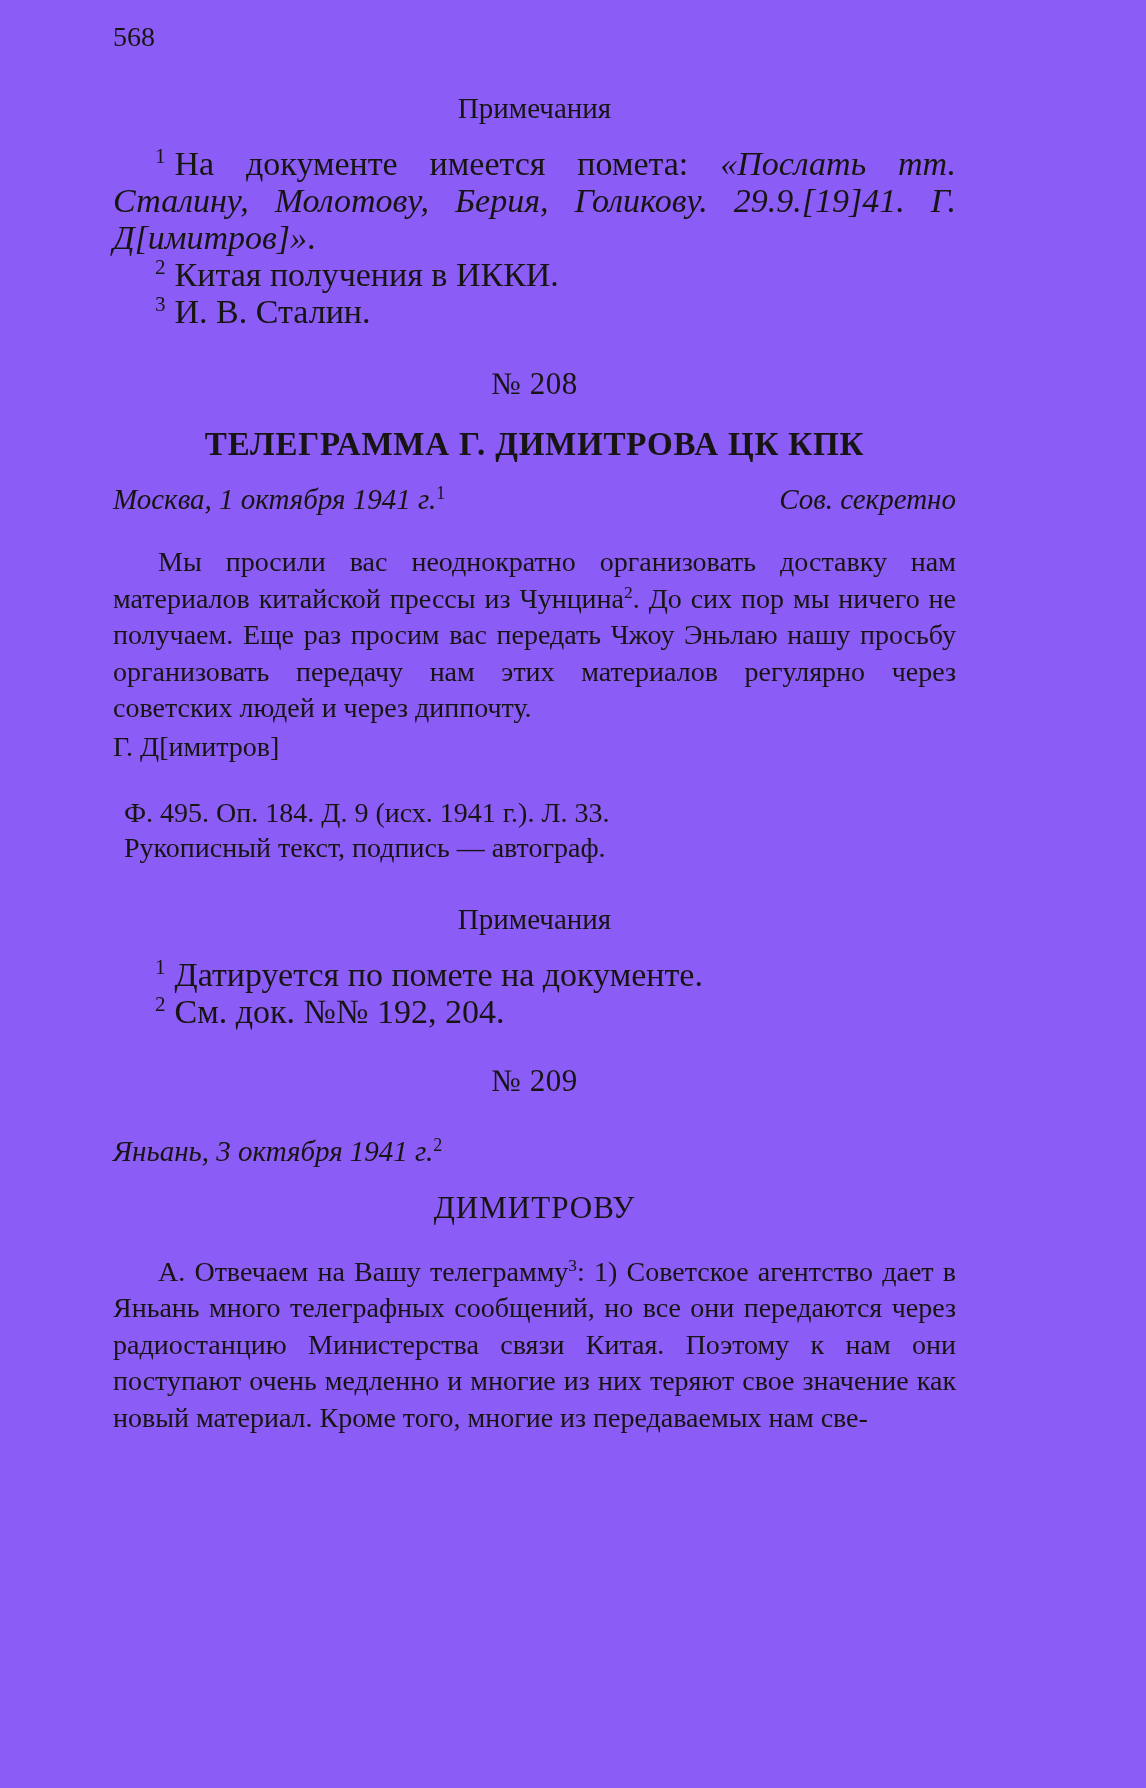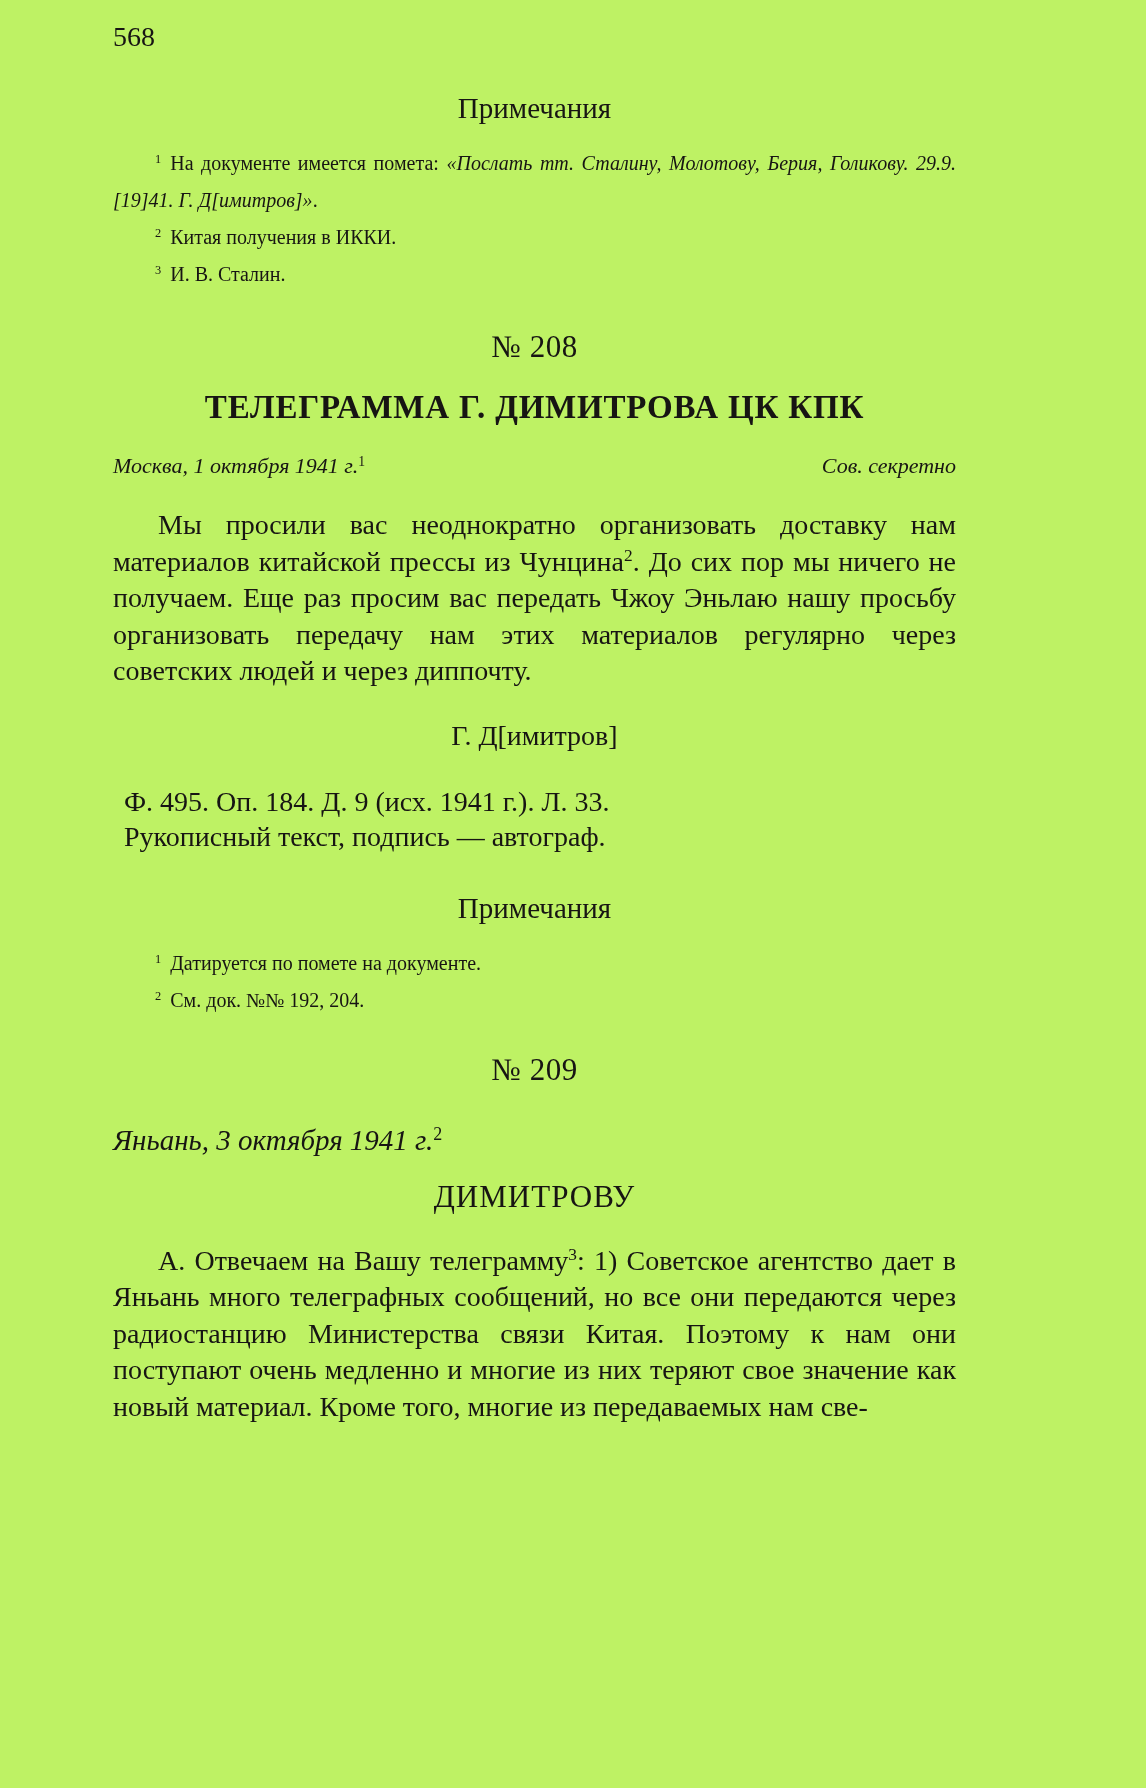--- a/index.html
+++ b/index.html
@@ -8,36 +8,36 @@
     width: 1146px;
     height: 1788px;
     margin: 0;
     font-family: "Liberation Serif", "DejaVu Serif", serif;
     color: #171513;
     overflow: hidden;
   }
   .page {
     width: 1146px;
     height: 1788px;
-    background: #bef264;
+    background: #8b5cf6;
     padding: 20px 190px 32px 113px;
   }
   .page-number {
     font-size: 28px;
     line-height: 34px;
   }
   .notes-heading {
     font-size: 29px;
     font-weight: 400;
     text-align: center;
     margin-top: 38px;
   }
   .notes-block { margin-top: 20px; }
   .note {
-    font-size: 20px;
+    font-size: 34px;
     line-height: 37px;
     text-align: justify;
     text-indent: 42px;
   }
   .note sup.marker { margin-right: 9px; }
   sup {
     font-size: 62%;
     vertical-align: baseline;
     position: relative;
     top: -0.55em;
@@ -56,22 +56,22 @@
     font-size: 33px;
     font-weight: 700;
     text-align: center;
     letter-spacing: 0.8px;
     margin-top: 24px;
   }
   .dateline-row {
     display: flex;
     justify-content: space-between;
     align-items: flex-end;
-    font-size: 22px;
-    margin-top: 27px;
+    font-size: 29px;
+    margin-top: 20px;
   }
   .dateline, .classification { font-style: italic; }
   .dateline sup, .dateline-only sup { font-style: normal; }
   .dateline-only {
     font-size: 29px;
     font-style: italic;
     margin-top: 36px;
   }
   .addressee {
     font-size: 31px;
@@ -82,22 +82,22 @@
   }
   .body-para {
     font-size: 28px;
     line-height: 36.5px;
     text-align: justify;
     text-indent: 45px;
     margin-top: 28px;
   }
   .signature {
     font-size: 28px;
-    text-align: center;
-    margin-top: 30px;
+    text-align: left;
+    margin-top: 4px;
   }
   .archive-block { margin-top: 32px; }
   .archive-line {
     font-size: 28px;
     line-height: 35px;
     margin-left: 11px;
   }
 </style>
 </head>
 <body>

